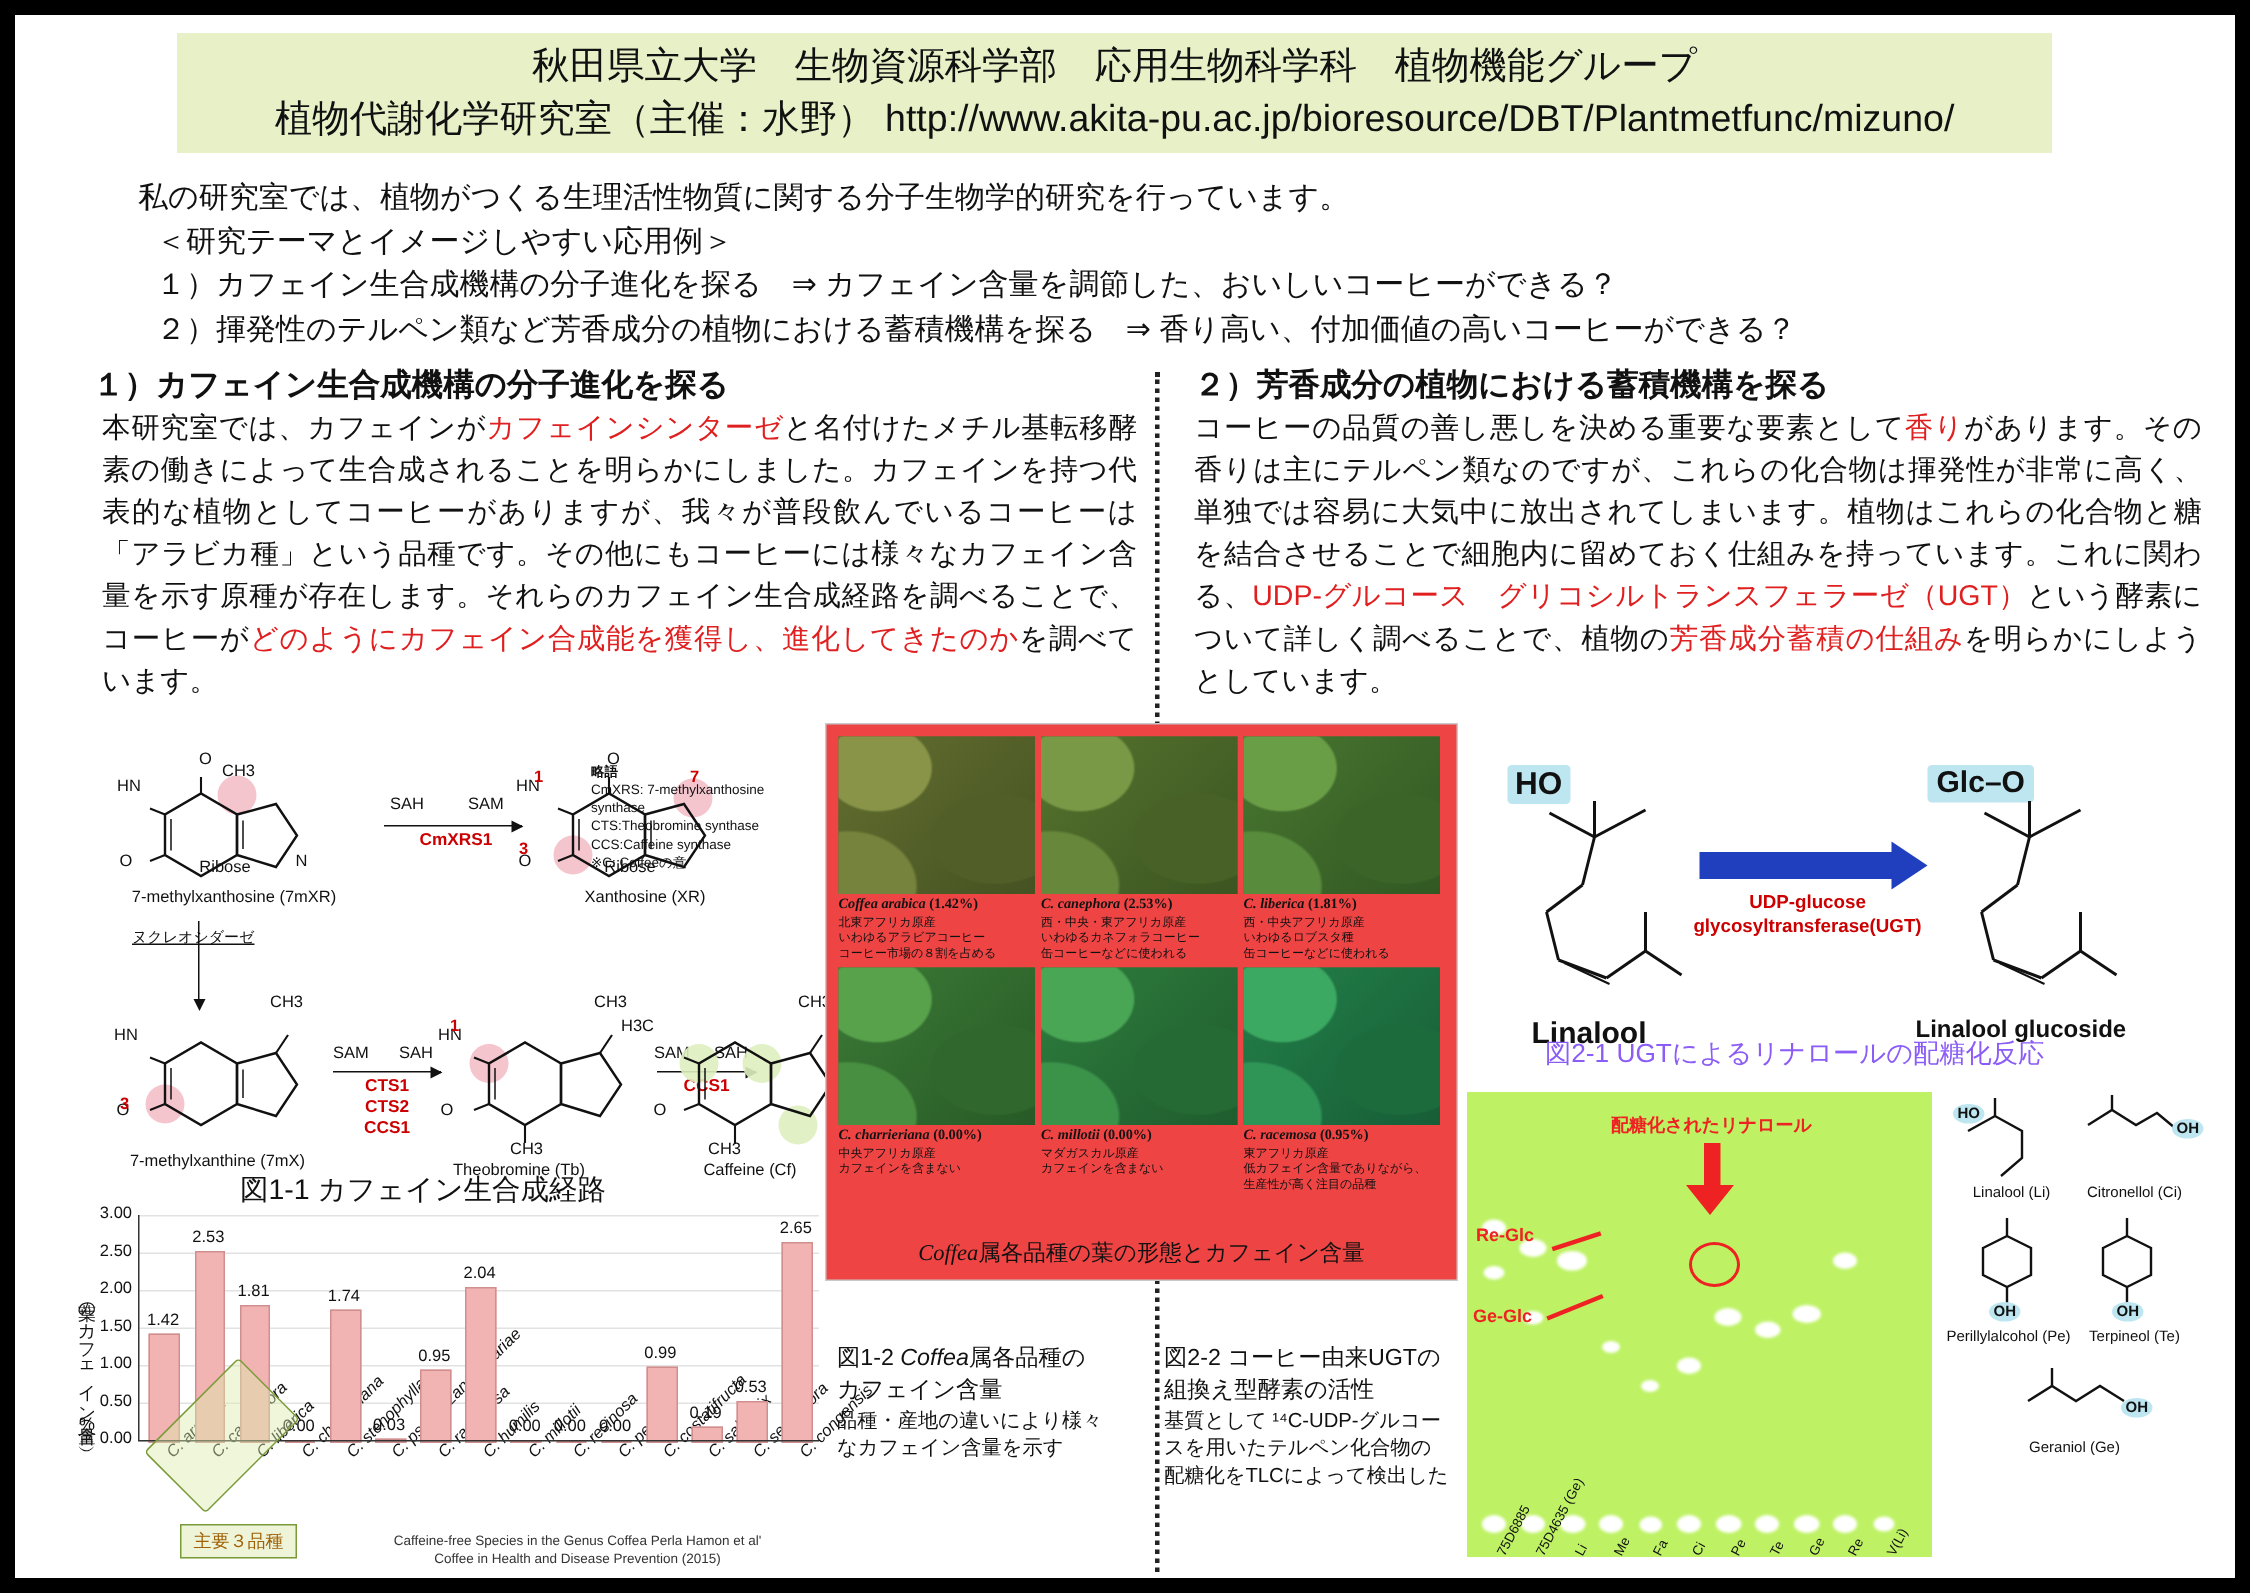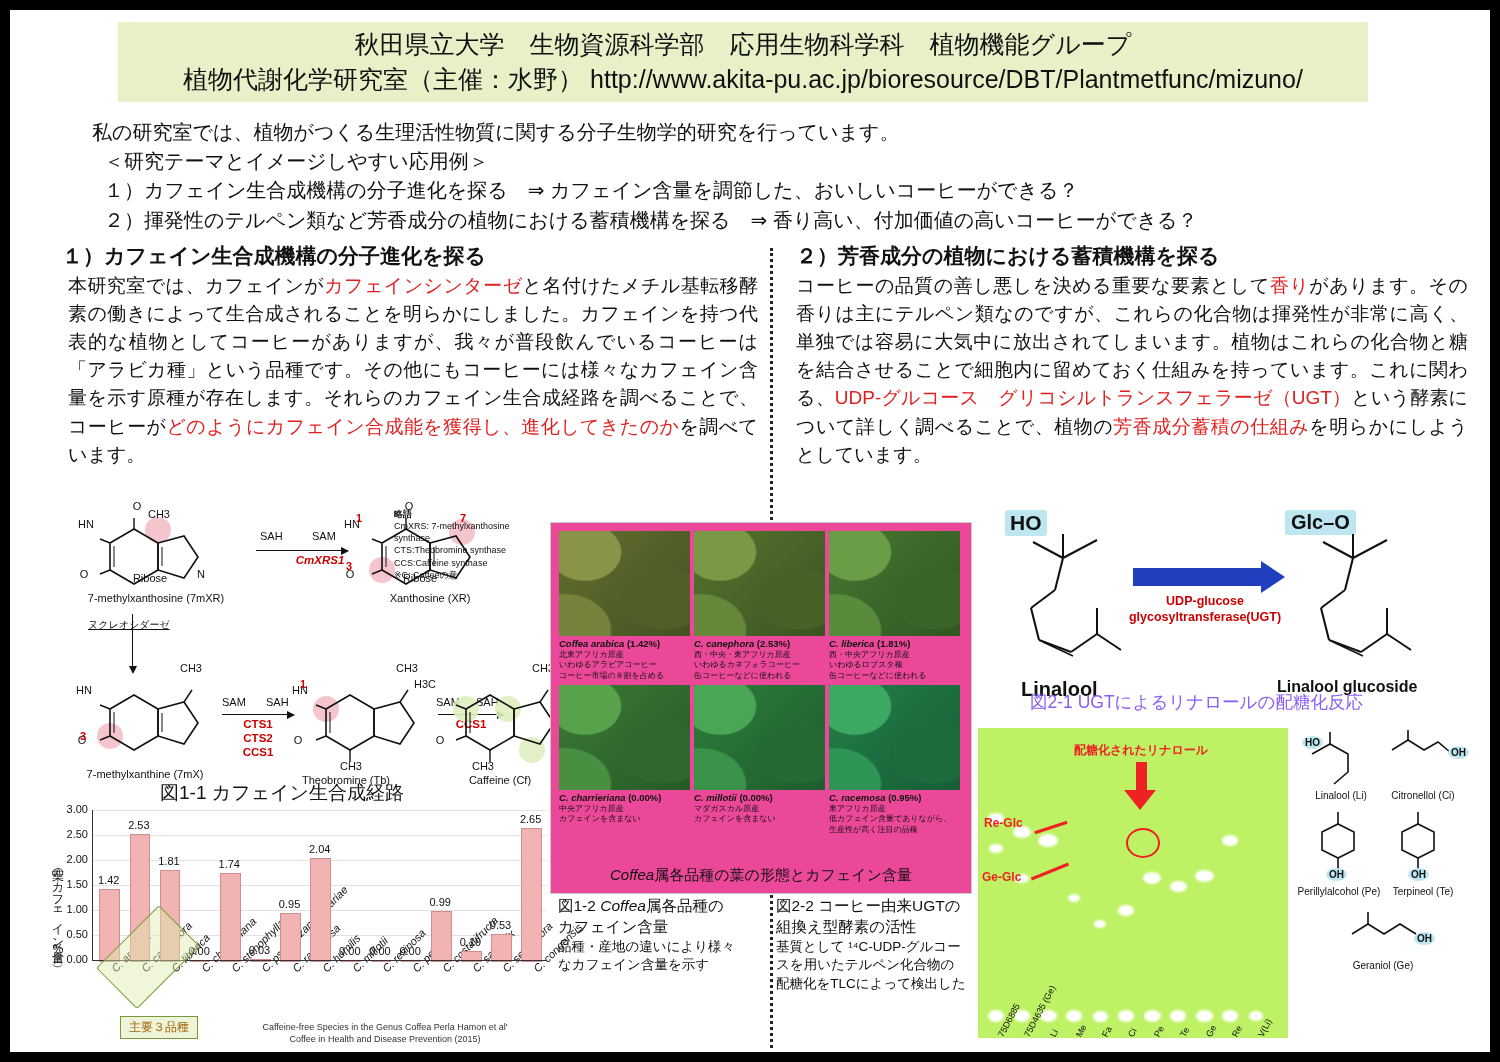--- a/index.html
+++ b/index.html
@@ -59,22 +59,22 @@
   .gline{position:absolute;left:42px;right:4px;height:0;border-top:1px solid #e2e2e2;}
   .bar{position:absolute;bottom:0;background:#f2b3b3;border:1px solid #d08f8f;}
   .bval{position:absolute;font-size:11px;color:#111;text-align:center;width:46px;}
   .xlab{position:absolute;font-size:11px;color:#111;transform-origin:left top;
     transform:rotate(-45deg);white-space:nowrap;}
   .legend-box{position:absolute;left:70px;top:216px;border:1px solid #7a9a3a;background:#eef4d8;
     font-size:12px;padding:2px 8px;color:#a16207;}
   .chart-src{position:absolute;left:200px;top:222px;font-size:9px;color:#333;line-height:1.3;text-align:center;width:270px;}
   .hl-box{position:absolute;border:1.4px solid #7a9a3a;background:rgba(220,235,170,.45);border-radius:3px;}
   
-  #photos{position:absolute;left:540px;top:512px;width:420px;height:370px;
-    background:#ec4899;border:1px solid #c9c9c9;}
+  #photos{position:absolute;left:540px;top:472px;width:420px;height:370px;
+    background:#ef4444;border:1px solid #c9c9c9;font-family:Liberation Serif, serif;}
   .pgrid{position:absolute;left:8px;top:8px;width:404px;display:flex;flex-wrap:wrap;gap:4px;}
   .pcell{width:131px;}
   .pimg{width:131px;height:105px;background:#4a6b2e;position:relative;overflow:hidden;}
   .pimg .leafA{position:absolute;width:150%;height:150%;left:-25%;top:-25%;
     background:
       radial-gradient(ellipse at 30% 30%, #6f9c46 0 18%, transparent 19%),
       radial-gradient(ellipse at 70% 60%, #3f6327 0 22%, transparent 23%),
       radial-gradient(ellipse at 20% 80%, #5d8a3b 0 20%, transparent 21%),
       linear-gradient(135deg,#537d32,#2f4f1f);}
   .pname{font-size:9.5px;font-weight:bold;color:#111;margin-top:2px;line-height:1.25;}
@@ -153,21 +153,21 @@
     <div class="chem-label" style="left:2px;top:66px;width:24px;">O</div>
     <div class="chem-label" style="left:58px;top:-2px;width:18px;">O</div>
     <div class="chem-label" style="left:72px;top:6px;width:34px;">CH3</div>
     <div class="chem-label" style="left:116px;top:66px;width:30px;">N</div>
     <div class="chem-label" style="left:60px;top:70px;width:40px;">Ribose</div>
     <div class="chem-label" style="left:6px;top:90px;width:160px;">7-methylxanthosine (7mXR)</div>
 
     <div class="arrow-h" style="left:186px;top:48px;width:92px;"></div>
     <div class="sam" style="left:190px;top:28px;">SAH</div>
     <div class="sam" style="left:242px;top:28px;">SAM</div>
-    <div class="enz" style="left:202px;top:52px;width:96px;font-style:italic;">CmXRS1</div>
+    <div class="enz" style="left:186px;top:52px;width:96px;">CmXRS1</div>
 
     <svg width="150" height="110" style="position:absolute;left:282px;top:6px">
       <circle cx="30" cy="62" r="13" fill="#f3b6c2" opacity="0.8"></circle>
       <circle cx="110" cy="24" r="13" fill="#f3b6c2" opacity="0.8"></circle>
       <polygon points="30,35 30,62 54,76 78,62 78,35 54,21" fill="none" stroke="#111" stroke-width="1.6"></polygon>
       <polygon points="78,35 104,28 118,49 104,70 78,62" fill="none" stroke="#111" stroke-width="1.6"></polygon>
       <line x1="34" y1="38" x2="34" y2="59" stroke="#111" stroke-width="1"></line>
       <line x1="82" y1="39" x2="82" y2="58" stroke="#111" stroke-width="1"></line>
       <line x1="20" y1="31" x2="30" y2="35" stroke="#111" stroke-width="1.4"></line>
       <line x1="20" y1="66" x2="30" y2="62" stroke="#111" stroke-width="1.4"></line>

